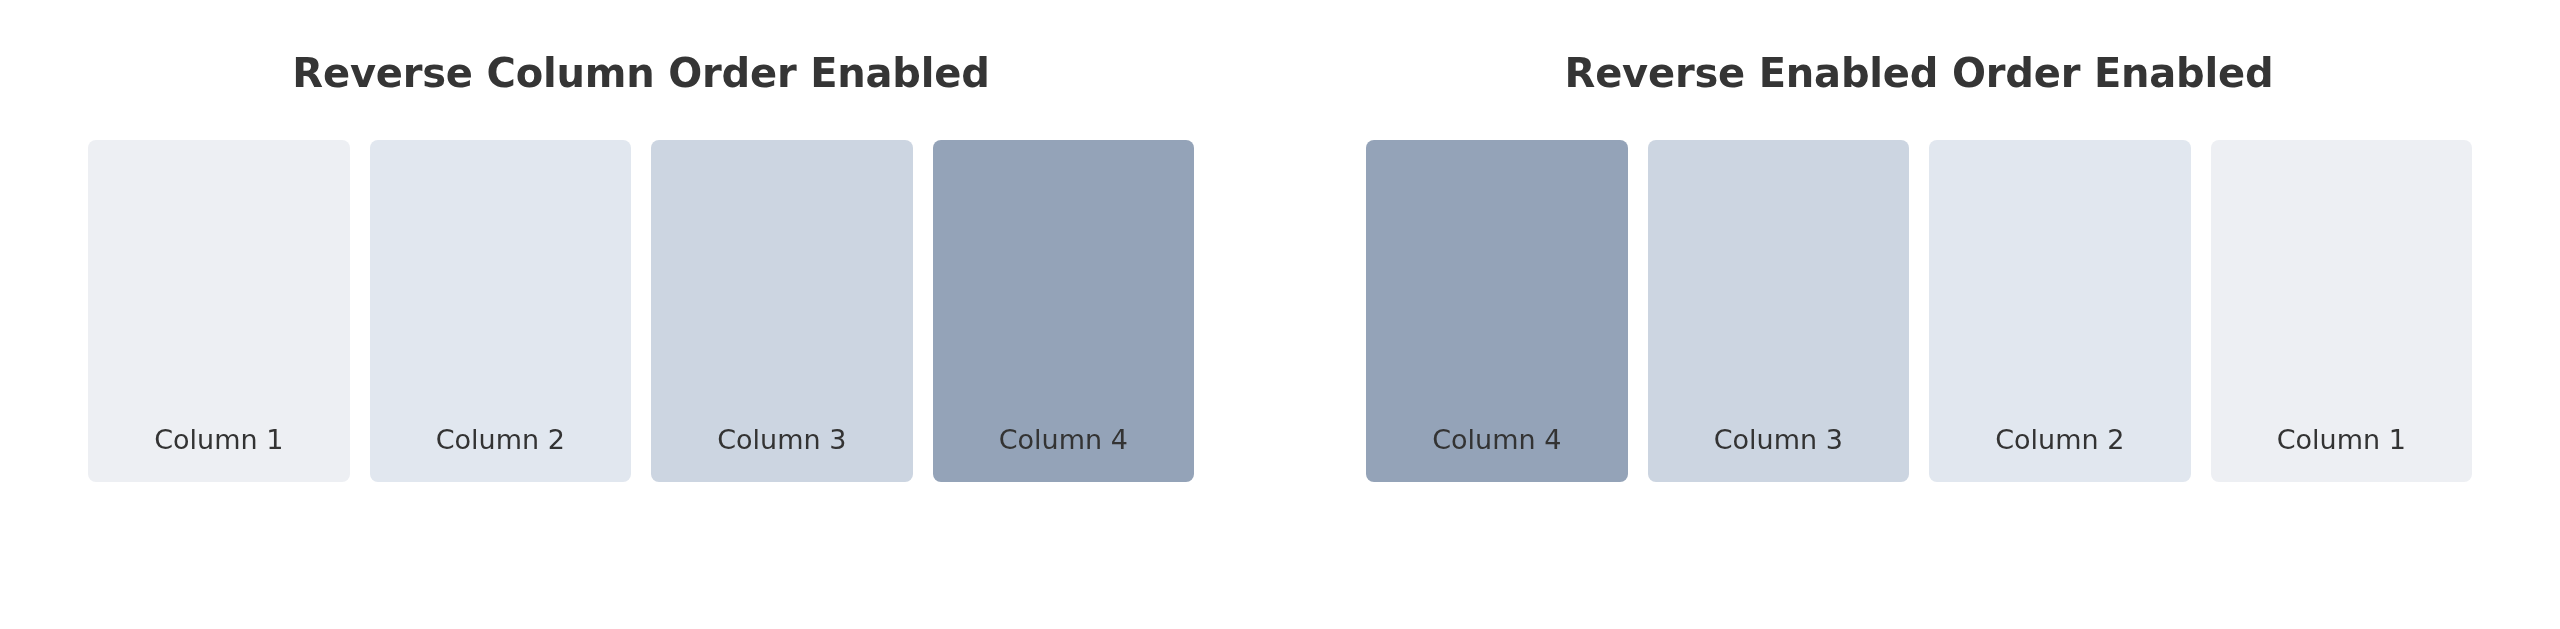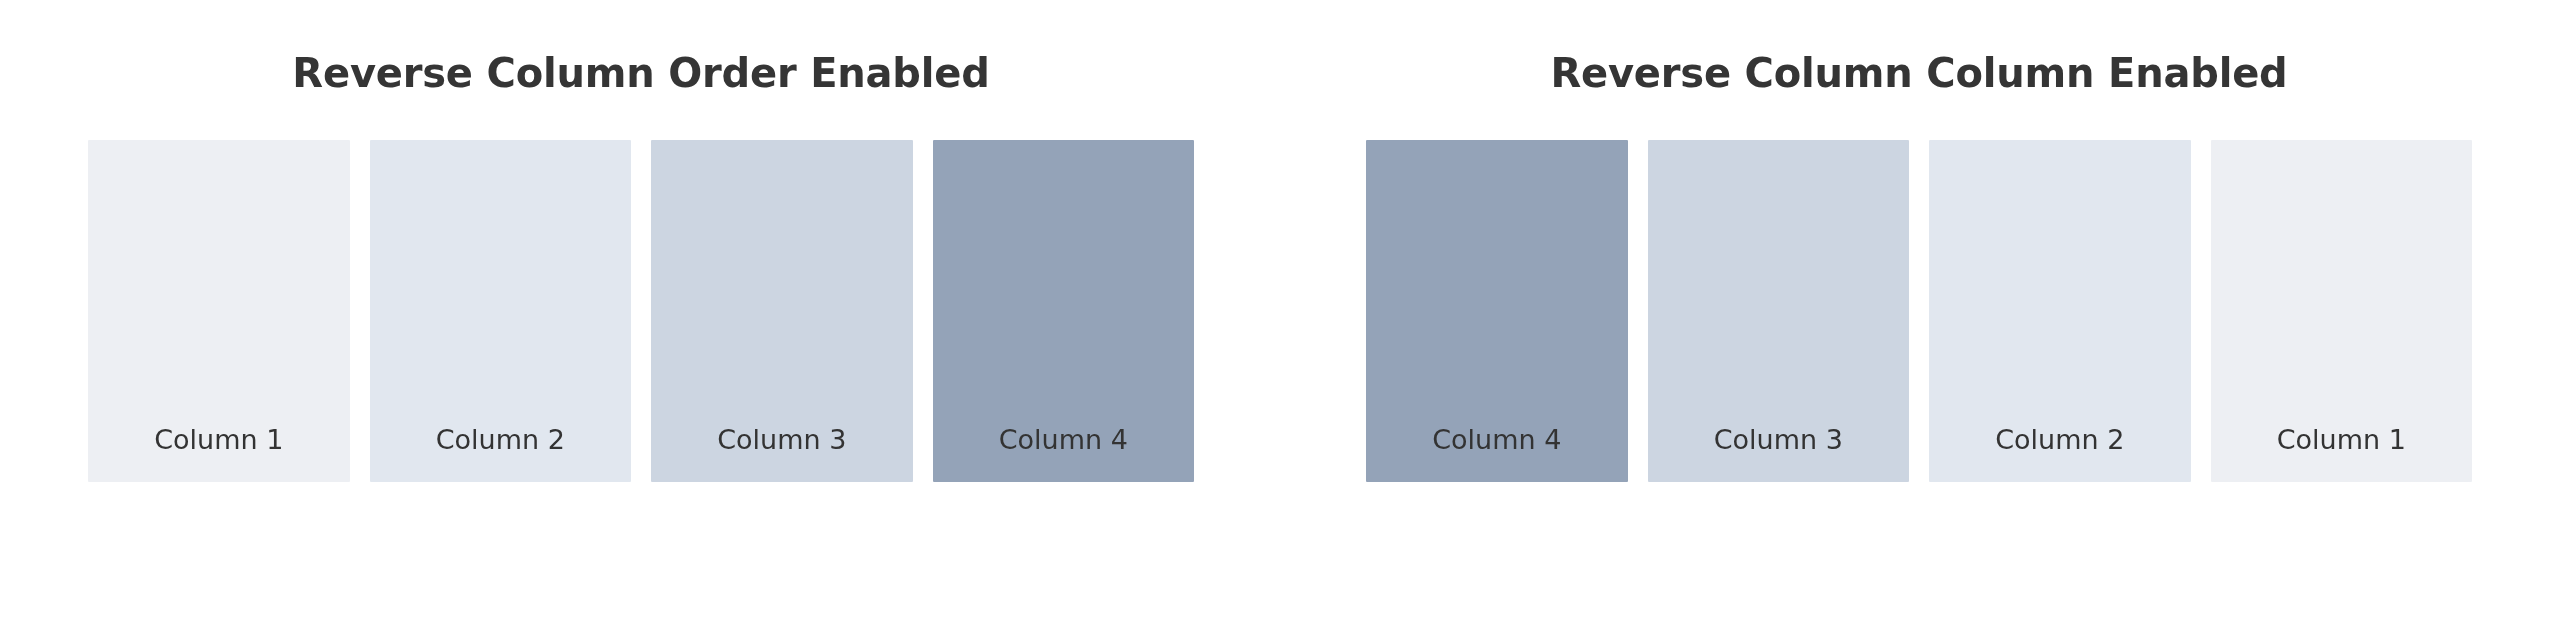--- a/index.html
+++ b/index.html
@@ -63,21 +63,21 @@
   }
 
   .col-box {
     flex: 1 1 0;
     height: 342px;
     box-sizing: border-box;
     display: flex;
     align-items: flex-end;
     justify-content: center;
     padding-bottom: 26px;
-    border-radius: 1px;
+    border-radius: 8px;
   }
 
   .col-label {
     font-size: 27px;
     line-height: 32px;
     font-weight: 400;
     color: #333333;
     white-space: nowrap;
   }
 </style>
@@ -99,21 +99,21 @@
       <div class="col-box" style="background-color: rgb(204, 213, 225);">
         <span class="col-label">Column 3</span>
       </div>
       <div class="col-box" style="background-color: rgb(148, 163, 184);">
         <span class="col-label">Column 4</span>
       </div>
     </div>
   </section>
 
   <section class="panel">
-    <h2 class="panel-title">Reverse Column Column Enabled</h2>
+    <h2 class="panel-title">Reverse Enabled Order Enabled</h2>
 
     <div class="columns reversed">
       <div class="col-box" style="background-color: rgb(237, 239, 243);">
         <span class="col-label">Column 1</span>
       </div>
       <div class="col-box" style="background-color: rgb(225, 231, 239);">
         <span class="col-label">Column 2</span>
       </div>
       <div class="col-box" style="background-color: rgb(204, 213, 225);">
         <span class="col-label">Column 3</span>

